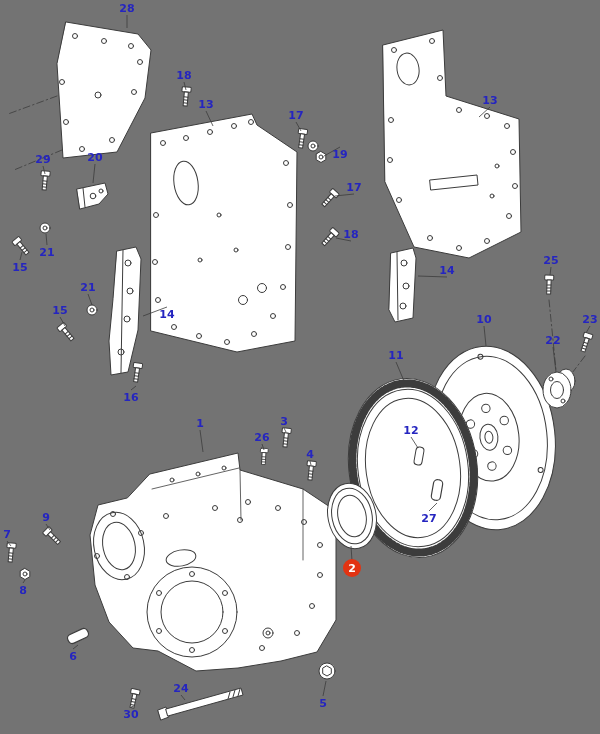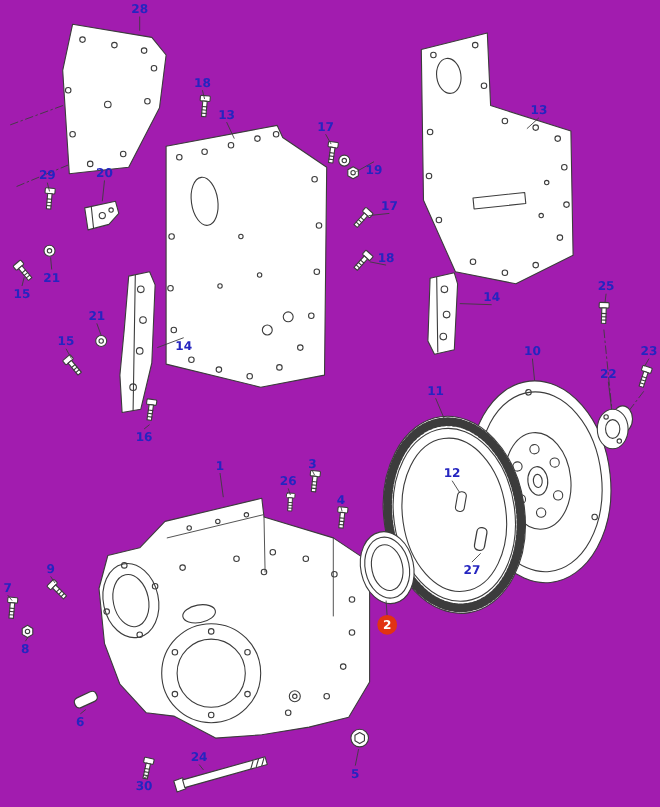--- a/index.html
+++ b/index.html
@@ -1,16 +1,16 @@
 <!DOCTYPE html>
 <html><head>
 <meta charset="utf-8">
 <style>
   html,body{margin:0;padding:0;background:#ffffff;}
-  .stage{position:relative;width:600px;height:734px;background:#a21caf;overflow:hidden;
+  .stage{position:relative;width:600px;height:734px;background:#737373;overflow:hidden;
          font-family:"DejaVu Sans",sans-serif;}
   svg{display:block;}
   .part-label{font-family:"DejaVu Sans",sans-serif;font-size:11px;font-weight:bold;}
 </style>
 </head>
 <body>
 
 <div class="stage">
 <svg id="diagram-svg" width="600" height="734" viewBox="0 0 600 734">
 

